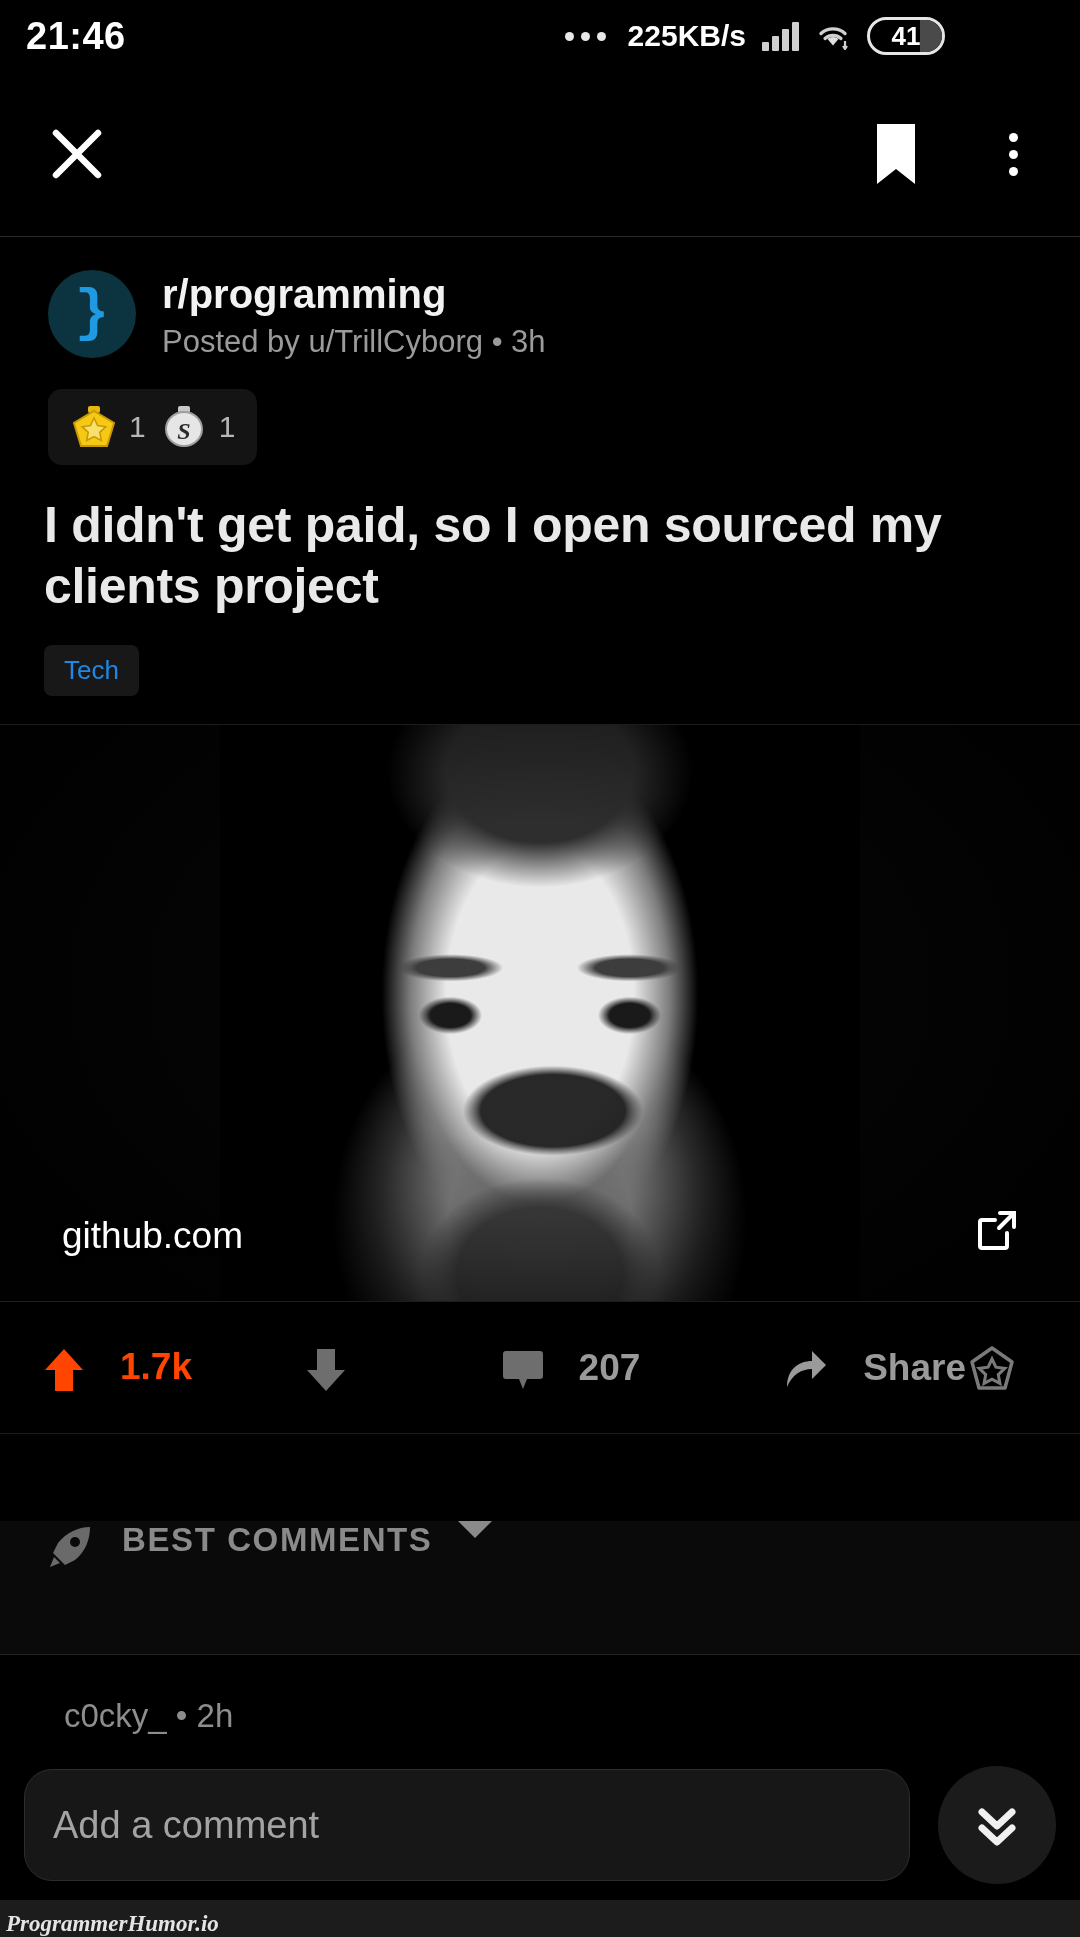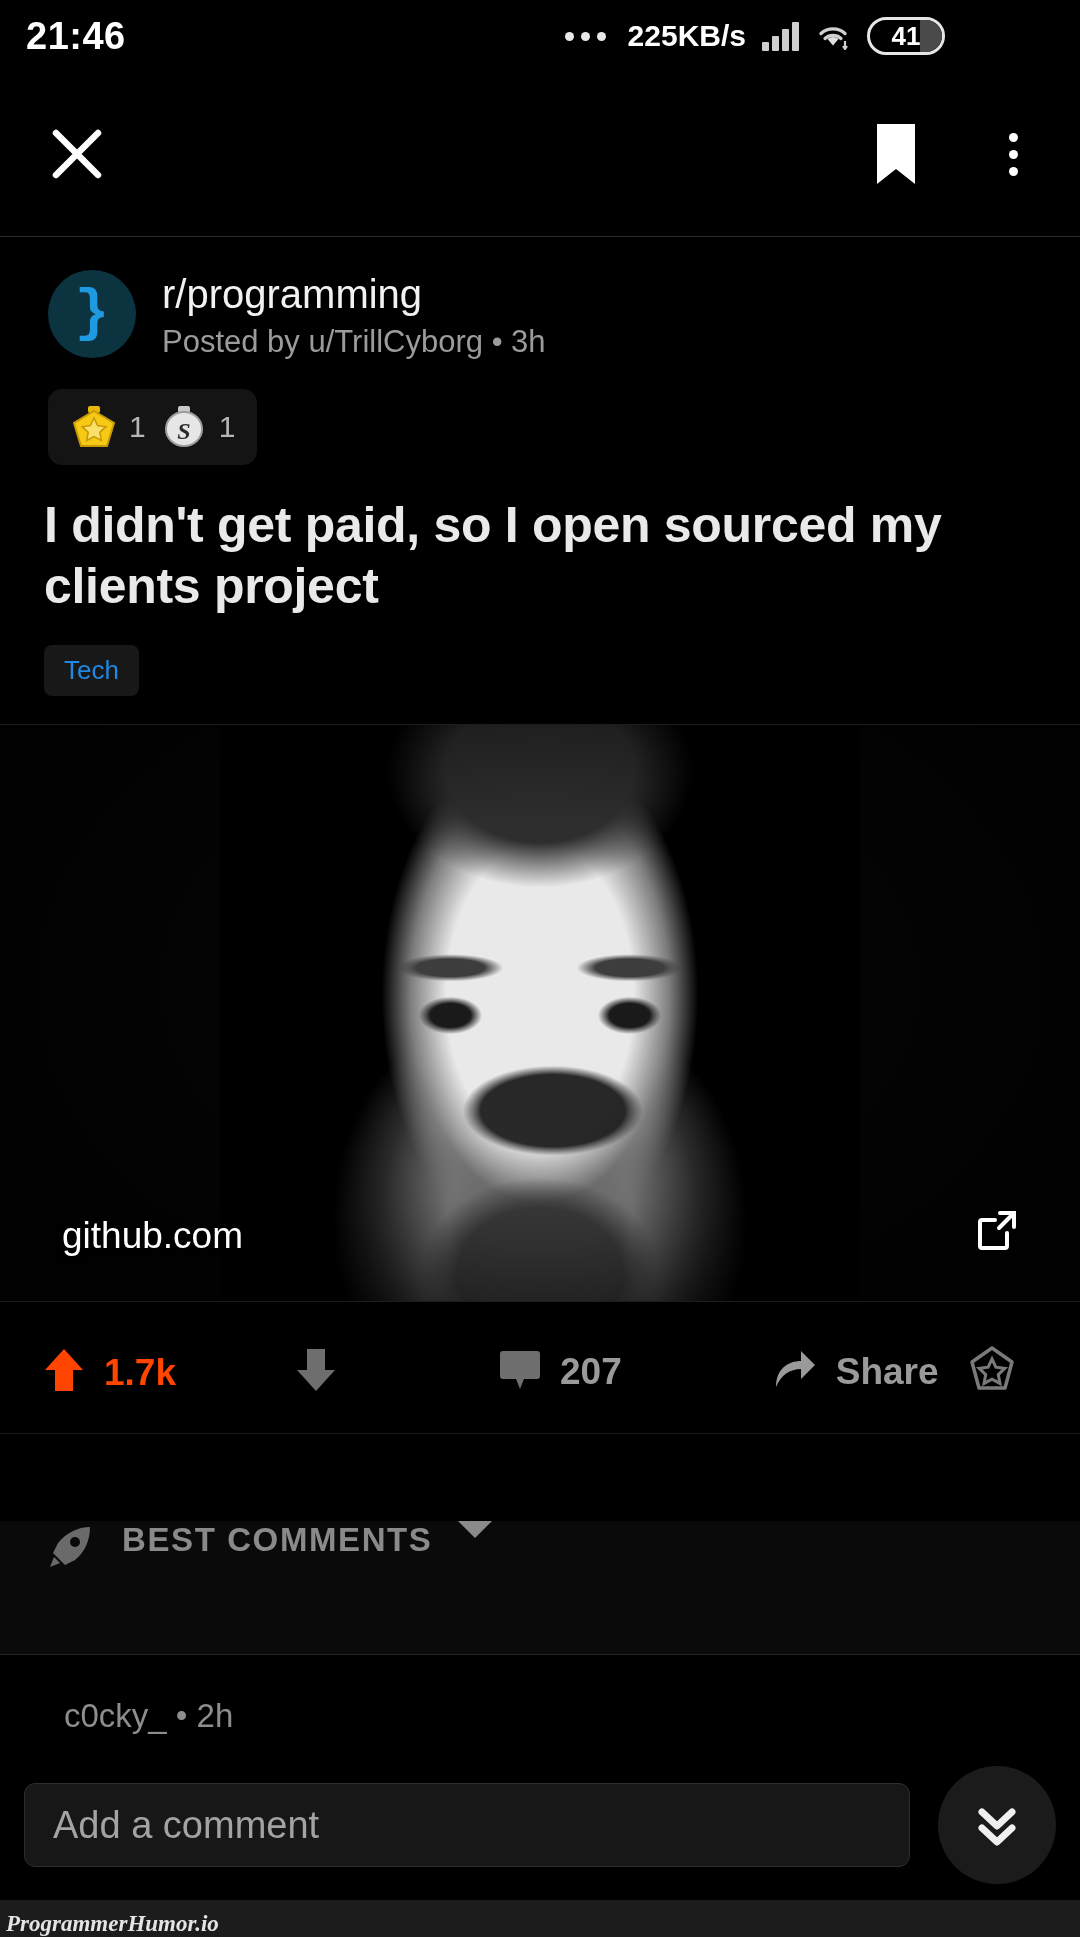--- a/index.html
+++ b/index.html
@@ -53,21 +53,21 @@
 
   
   .post { position: absolute; top: 238px; left: 0; width: 1080px; }
   .post-head { display: flex; align-items: flex-start; padding: 32px 48px 0 48px; gap: 26px; }
   .avatar {
     width: 88px; height: 88px; border-radius: 50%; background: #0b3340;
     display: flex; align-items: center; justify-content: center; flex: 0 0 88px;
   }
   .avatar span { color: #1f9ae0; font-size: 58px; font-weight: bold; line-height: 1; font-family: "Liberation Mono", monospace; }
   .sub-meta { display: flex; flex-direction: column; justify-content: center; padding-top: 2px; }
-  .sub-name { color: #f2f2f2; font-size: 40px; font-weight: normal; line-height: 1.12; }
+  .sub-name { color: #f2f2f2; font-size: 40px; font-weight: bold; line-height: 1.12; }
   .sub-by { color: #9b9b9b; font-size: 31px; line-height: 1.35; margin-top: 4px; }
 
   .awards {
     margin: 26px 0 0 48px; display: inline-flex; align-items: center; gap: 14px;
     background: #141414; border-radius: 14px; padding: 14px 22px;
   }
   .award { display: flex; align-items: center; gap: 11px; }
   .award .cnt { color: #b6b6b6; font-size: 30px; }
   .medal { width: 48px; height: 48px; position: relative; }
 
@@ -110,21 +110,21 @@
     position: absolute; left: 62px; bottom: 44px; color: #fff;
     font-size: 37px; text-shadow: 0 2px 6px rgba(0,0,0,.95);
   }
   .media .extlink { position: absolute; right: 62px; bottom: 46px; }
 
   
   .actions {
     margin-top: 6px; height: 126px; display: flex; align-items: center;
     padding: 0 42px; gap: 0; border-bottom: 1px solid #1b1b1b;
   }
-  .act { display: flex; align-items: flex-end; gap: 18px; }
+  .act { display: flex; align-items: flex-start; gap: 34px; }
   .act .lab { font-size: 37px; font-weight: bold; color: #9a9a9a; }
   .act .lab.up { color: #ff4500; }
   .spacer-a { width: 118px; }
   .spacer-b { width: 160px; }
   .spacer-c { width: 148px; }
   .act-star { margin-left: auto; margin-right: 20px; }
 
   
   .sortbar {
     height: 134px; display: flex; align-items: flex-start; gap: 26px;
@@ -137,22 +137,22 @@
   .comment { padding: 42px 44px 0 64px; }
   .c-meta { color: #8d8d8d; font-size: 33px; }
   .c-body { color: #dedede; font-size: 39px; line-height: 1.3; margin-top: 20px; }
 
   
   .bottombar {
     position: absolute; left: 0; bottom: 37px; width: 1080px; height: 150px;
     background: #000; display: flex; align-items: center; gap: 28px; padding: 0 24px;
   }
   .comment-input {
-    flex: 1; height: 84px; background: #171717; border: 1px solid #2d2d2d;
-    border-radius: 11px; display: flex; align-items: center; padding: 0 28px;
+    flex: 1; height: 112px; background: #171717; border: 1px solid #2d2d2d;
+    border-radius: 28px; display: flex; align-items: center; padding: 0 28px;
   }
   .comment-input span { color: #a3a3a3; font-size: 38px; }
   .jump-btn {
     width: 118px; height: 118px; border-radius: 50%; background: #1b1b1b;
     display: flex; align-items: center; justify-content: center; flex: 0 0 118px;
   }
 
   
   .watermark {
     position: absolute; left: 0; bottom: 0; width: 1080px; height: 37px;

